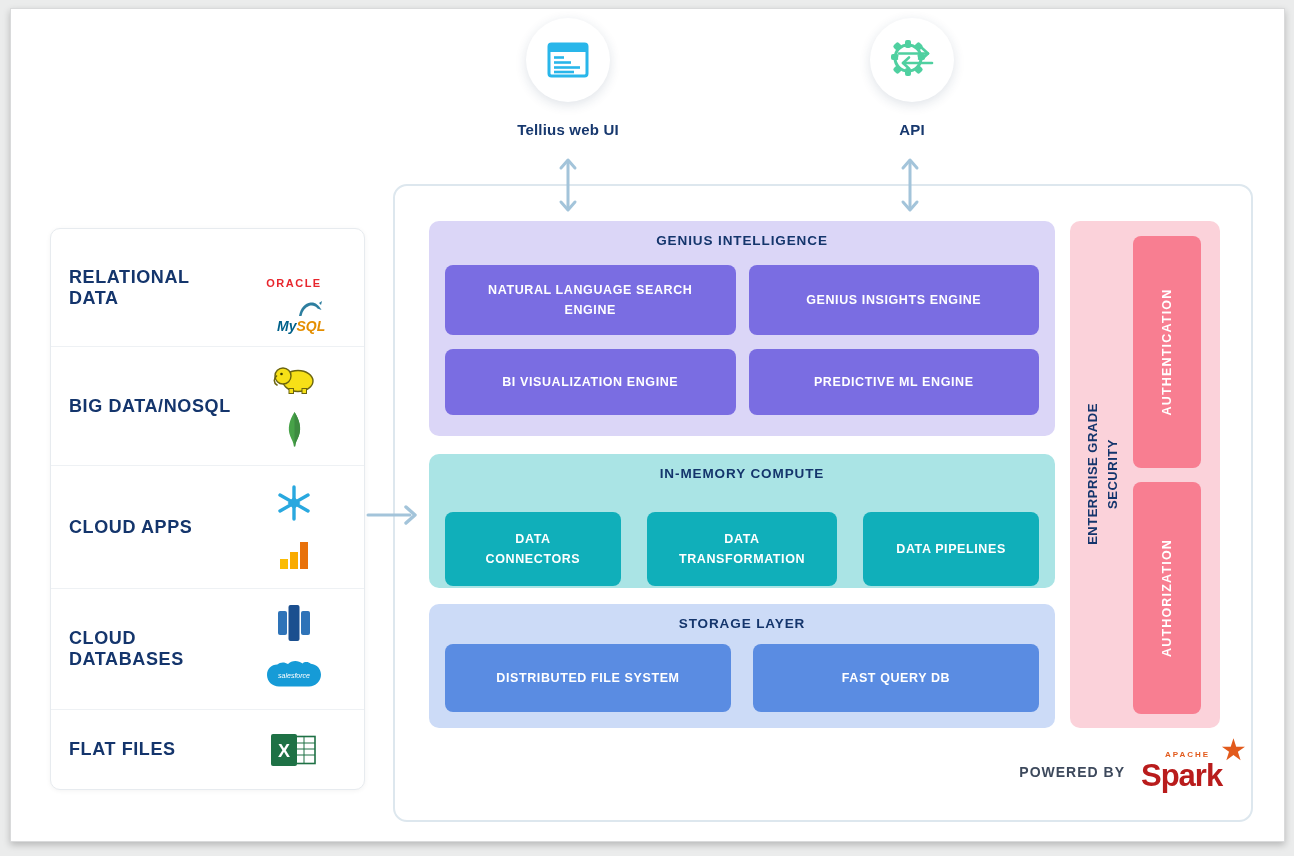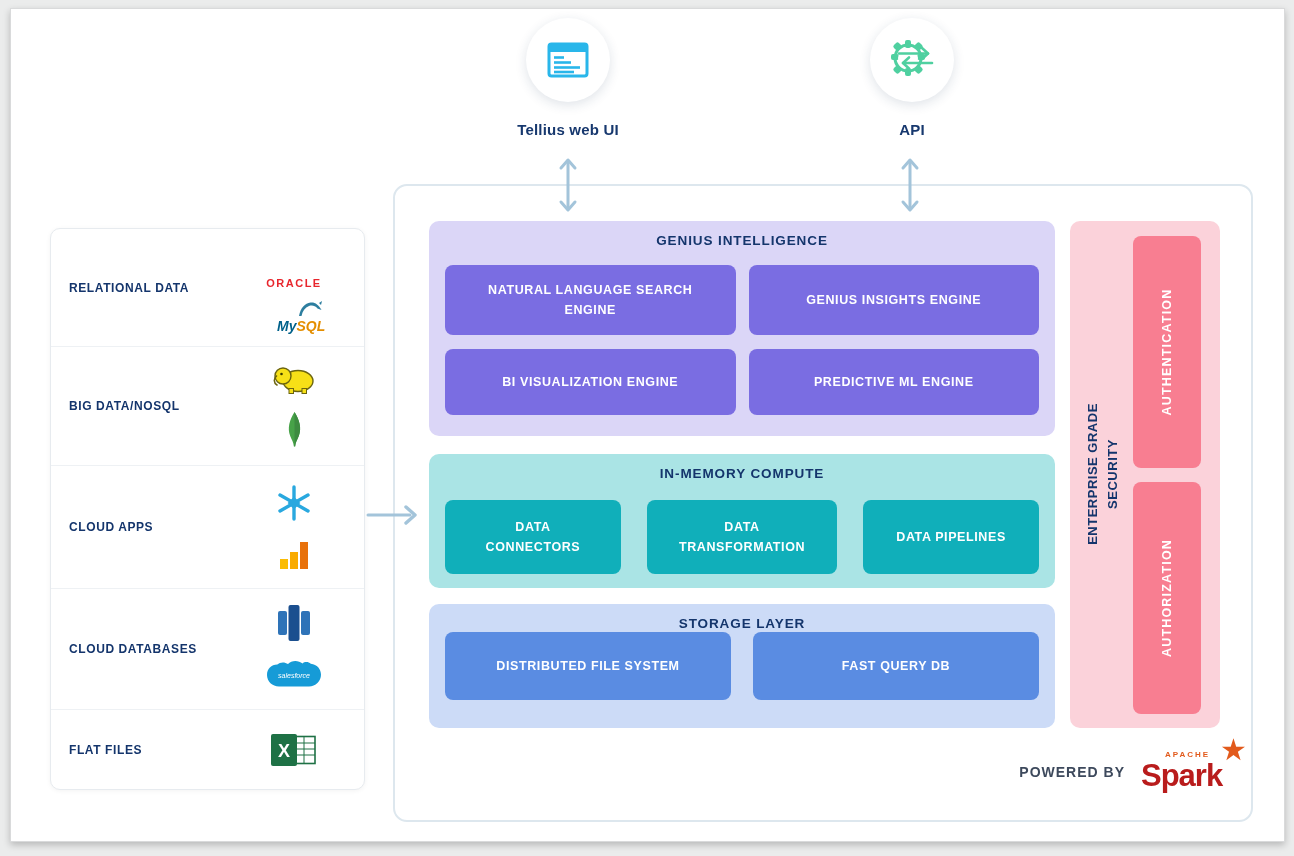--- a/index.html
+++ b/index.html
@@ -21,24 +21,24 @@
   .section{position:absolute;border-radius:10px;}
   .sec-title{position:absolute;top:12px;left:0;right:0;text-align:center;font-size:13.5px;
              font-weight:bold;color:#14356c;letter-spacing:.9px;}
   .btn-grid{position:absolute;left:16px;right:16px;display:grid;}
   .btn{border-radius:8px;display:flex;align-items:center;justify-content:center;text-align:center;
        color:#ffffff;font-weight:bold;font-size:12.5px;letter-spacing:.6px;line-height:1.6;}
   .g-genius{background:#dbd6f7;left:34px;top:35px;width:626px;height:215px;}
   .g-genius .btn-grid{top:44px;grid-template-columns:1fr 1fr;grid-template-rows:70px 66px;gap:14px 13px;}
   .g-genius .btn{background:#7a6de2;padding:0 24px;}
   .g-mem{background:#aae4e5;left:34px;top:268px;width:626px;height:134px;}
-  .g-mem .btn-grid{top:46px;grid-template-columns:1fr 1fr 1fr;grid-template-rows:74px;gap:26px;}
+  .g-mem .btn-grid{top:58px;grid-template-columns:1fr 1fr 1fr;grid-template-rows:74px;gap:26px;}
   .g-mem .btn{background:#10afba;padding:0 32px;}
   .g-store{background:#ccdbf7;left:34px;top:418px;width:626px;height:124px;}
-  .g-store .btn-grid{top:28px;grid-template-columns:1fr 1fr;grid-template-rows:68px;gap:22px;}
+  .g-store .btn-grid{top:40px;grid-template-columns:1fr 1fr;grid-template-rows:68px;gap:22px;}
   .g-store .btn{background:#5a8ce2;padding:0 24px;}
   
   .g-sec{background:#fbd2da;left:675px;top:35px;width:150px;height:507px;}
   .sec-vtitle{position:absolute;left:-53px;top:231px;width:172px;height:44px;
               transform:rotate(-90deg);display:flex;align-items:center;justify-content:center;
               text-align:center;font-size:13px;font-weight:bold;color:#14356c;
               letter-spacing:.5px;line-height:1.55;}
   .vbtn{position:absolute;left:63px;width:68px;height:232px;background:#f87e91;border-radius:8px;}
   .vbtn .vtext{position:absolute;left:50%;top:50%;transform:translate(-50%,-50%) rotate(-90deg);
                white-space:nowrap;color:#fff;font-weight:bold;font-size:12.5px;letter-spacing:1.2px;}
@@ -51,22 +51,22 @@
                 letter-spacing:2px;}
   .spark-word{position:absolute;left:0px;top:12px;font-size:31px;font-weight:bold;color:#b91c1c;
               letter-spacing:-1px;}
   .spark-star{position:absolute;right:-10px;top:-14px;font-size:30px;color:#e25a1c;}
   
   .sources{position:absolute;left:50px;top:228px;width:315px;height:562px;background:#fff;
            border:1px solid #e7ebef;border-radius:10px;box-shadow:0 1px 5px rgba(0,0,0,.05);
            display:flex;flex-direction:column;box-sizing:border-box;overflow:hidden;}
   .src-row{display:flex;border-bottom:1px solid #eef1f4;}
   .src-row:last-child{border-bottom:none;flex:1;}
-  .src-label{flex:1;display:flex;align-items:center;padding-left:18px;font-size:12px;
-             font-weight:bold;color:#14356c;letter-spacing:.6px;text-align:right;}
+  .src-label{flex:1;display:flex;align-items:center;padding-left:18px;font-size:18px;
+             font-weight:bold;color:#14356c;letter-spacing:.6px;}
   .src-logos{width:112px;padding-right:14px;display:flex;flex-direction:column;align-items:center;
              justify-content:space-evenly;}
   .logo-oracle{font-size:11px;font-weight:bold;color:#e8262d;letter-spacing:1.5px;margin-top:36px;}
   .mysql{position:relative;width:62px;height:34px;}
   .mysql-swoosh{position:absolute;right:2px;top:0;}
   .mysql-text{position:absolute;left:14px;bottom:0;font-size:14px;font-weight:bold;font-style:italic;}
   .mysql-my{color:#00618a;}
   .mysql-sql{color:#e48e00;}
 </style>
 </head>

